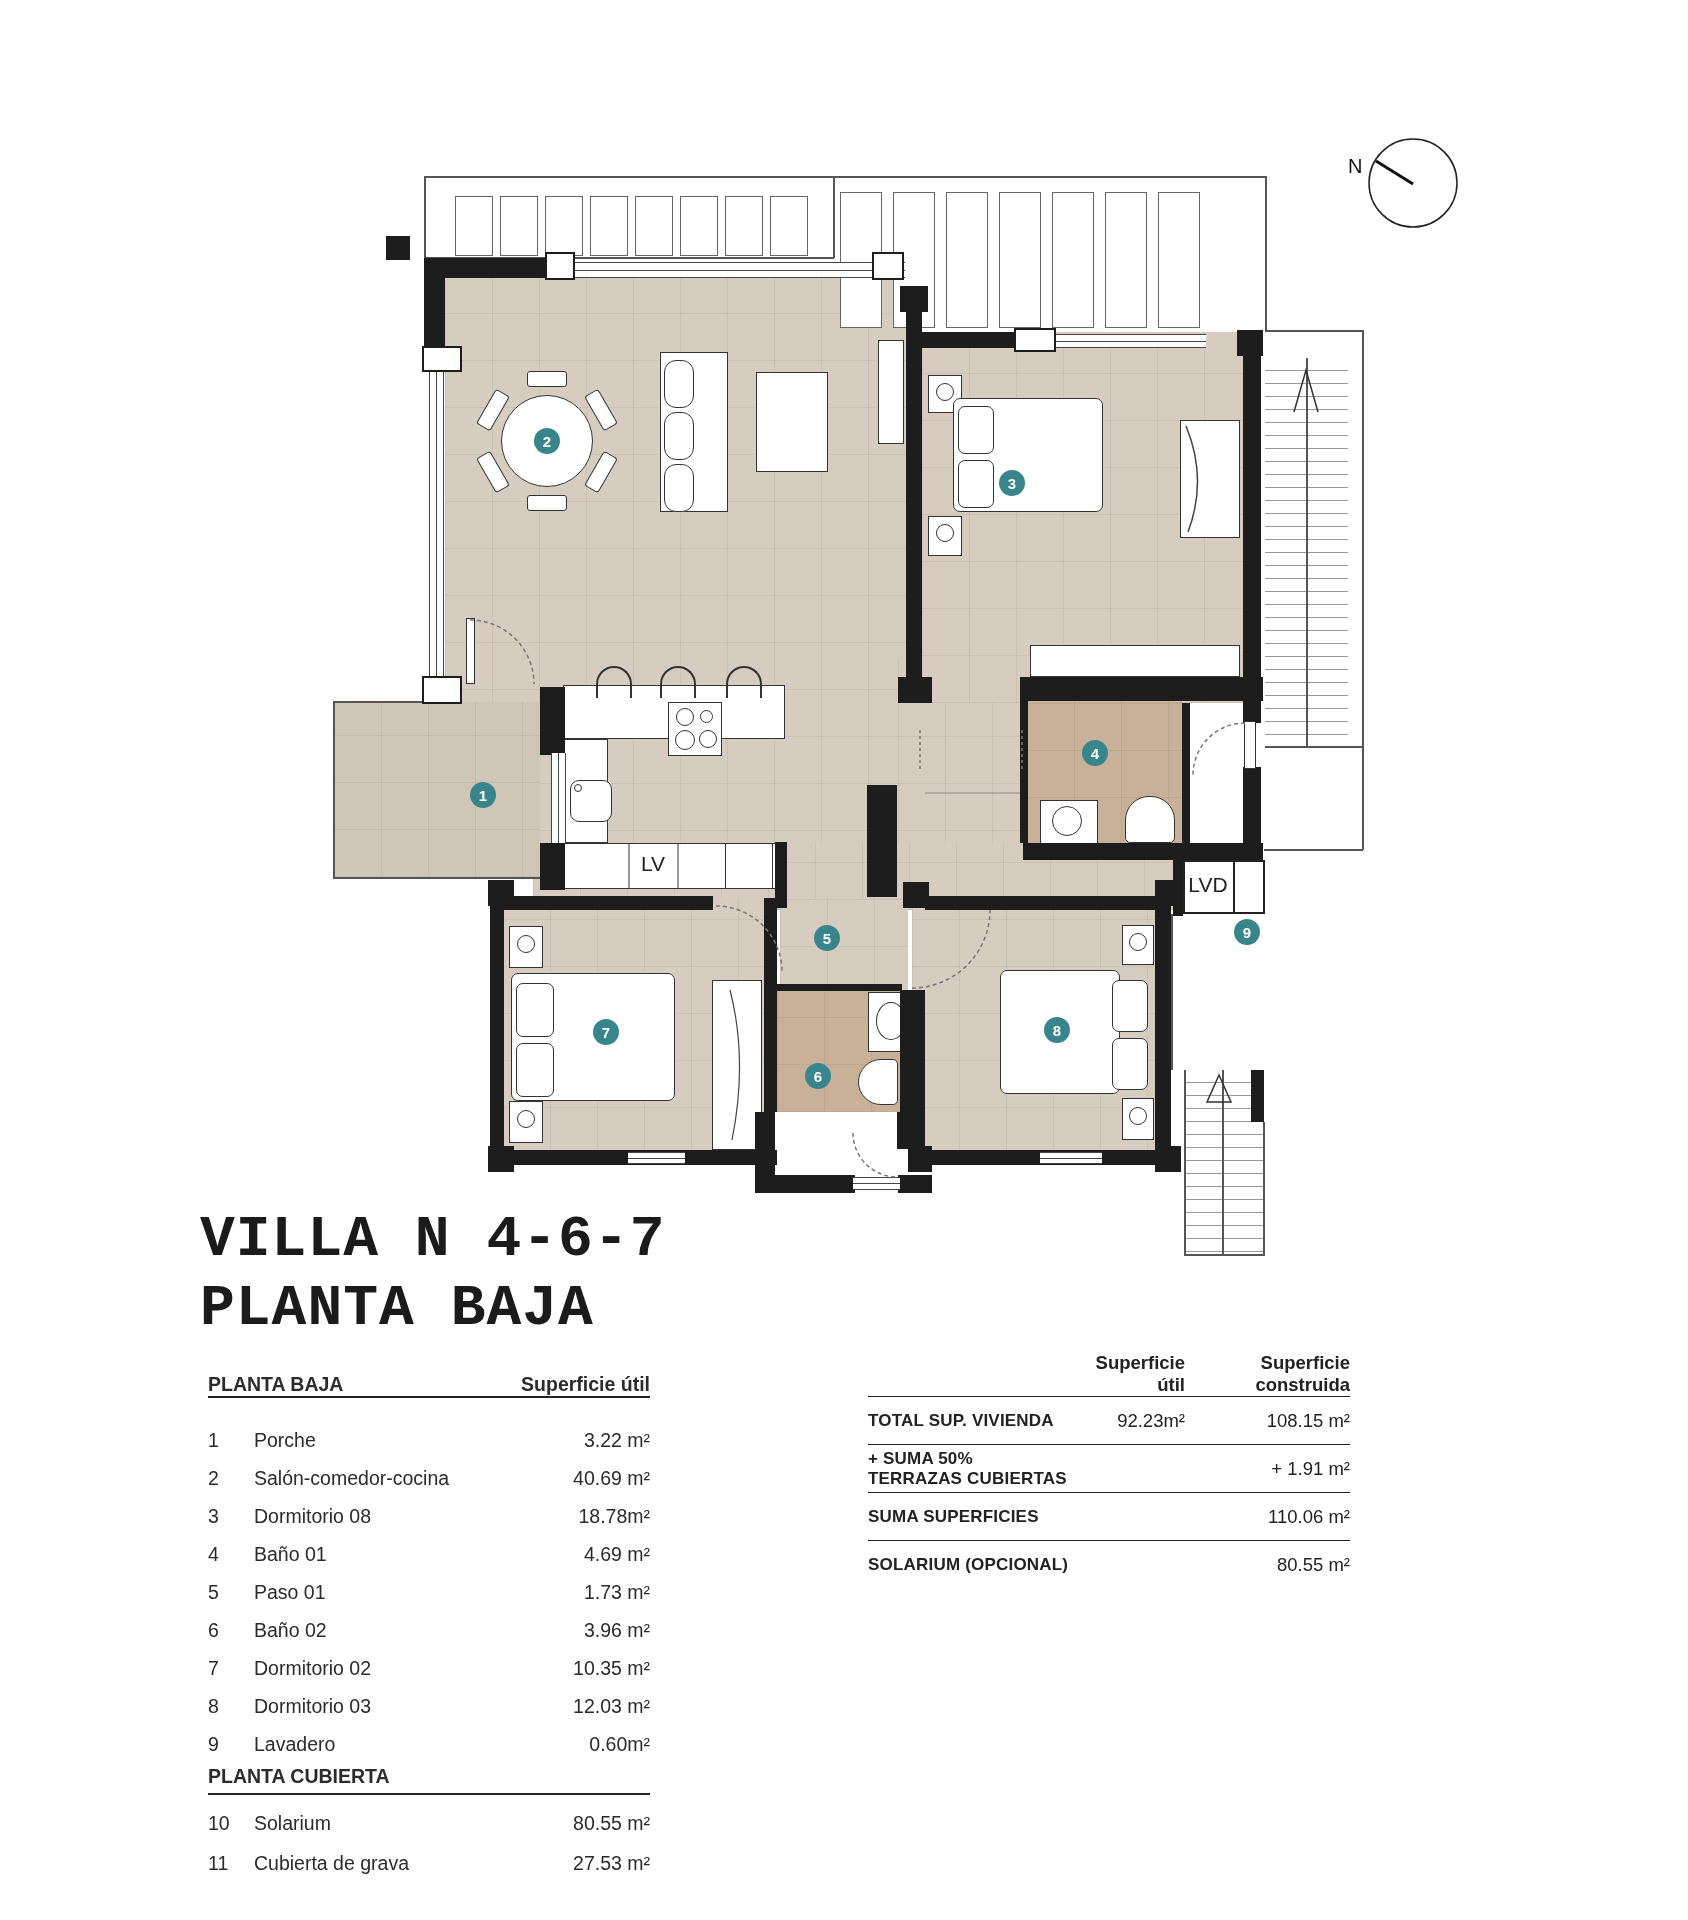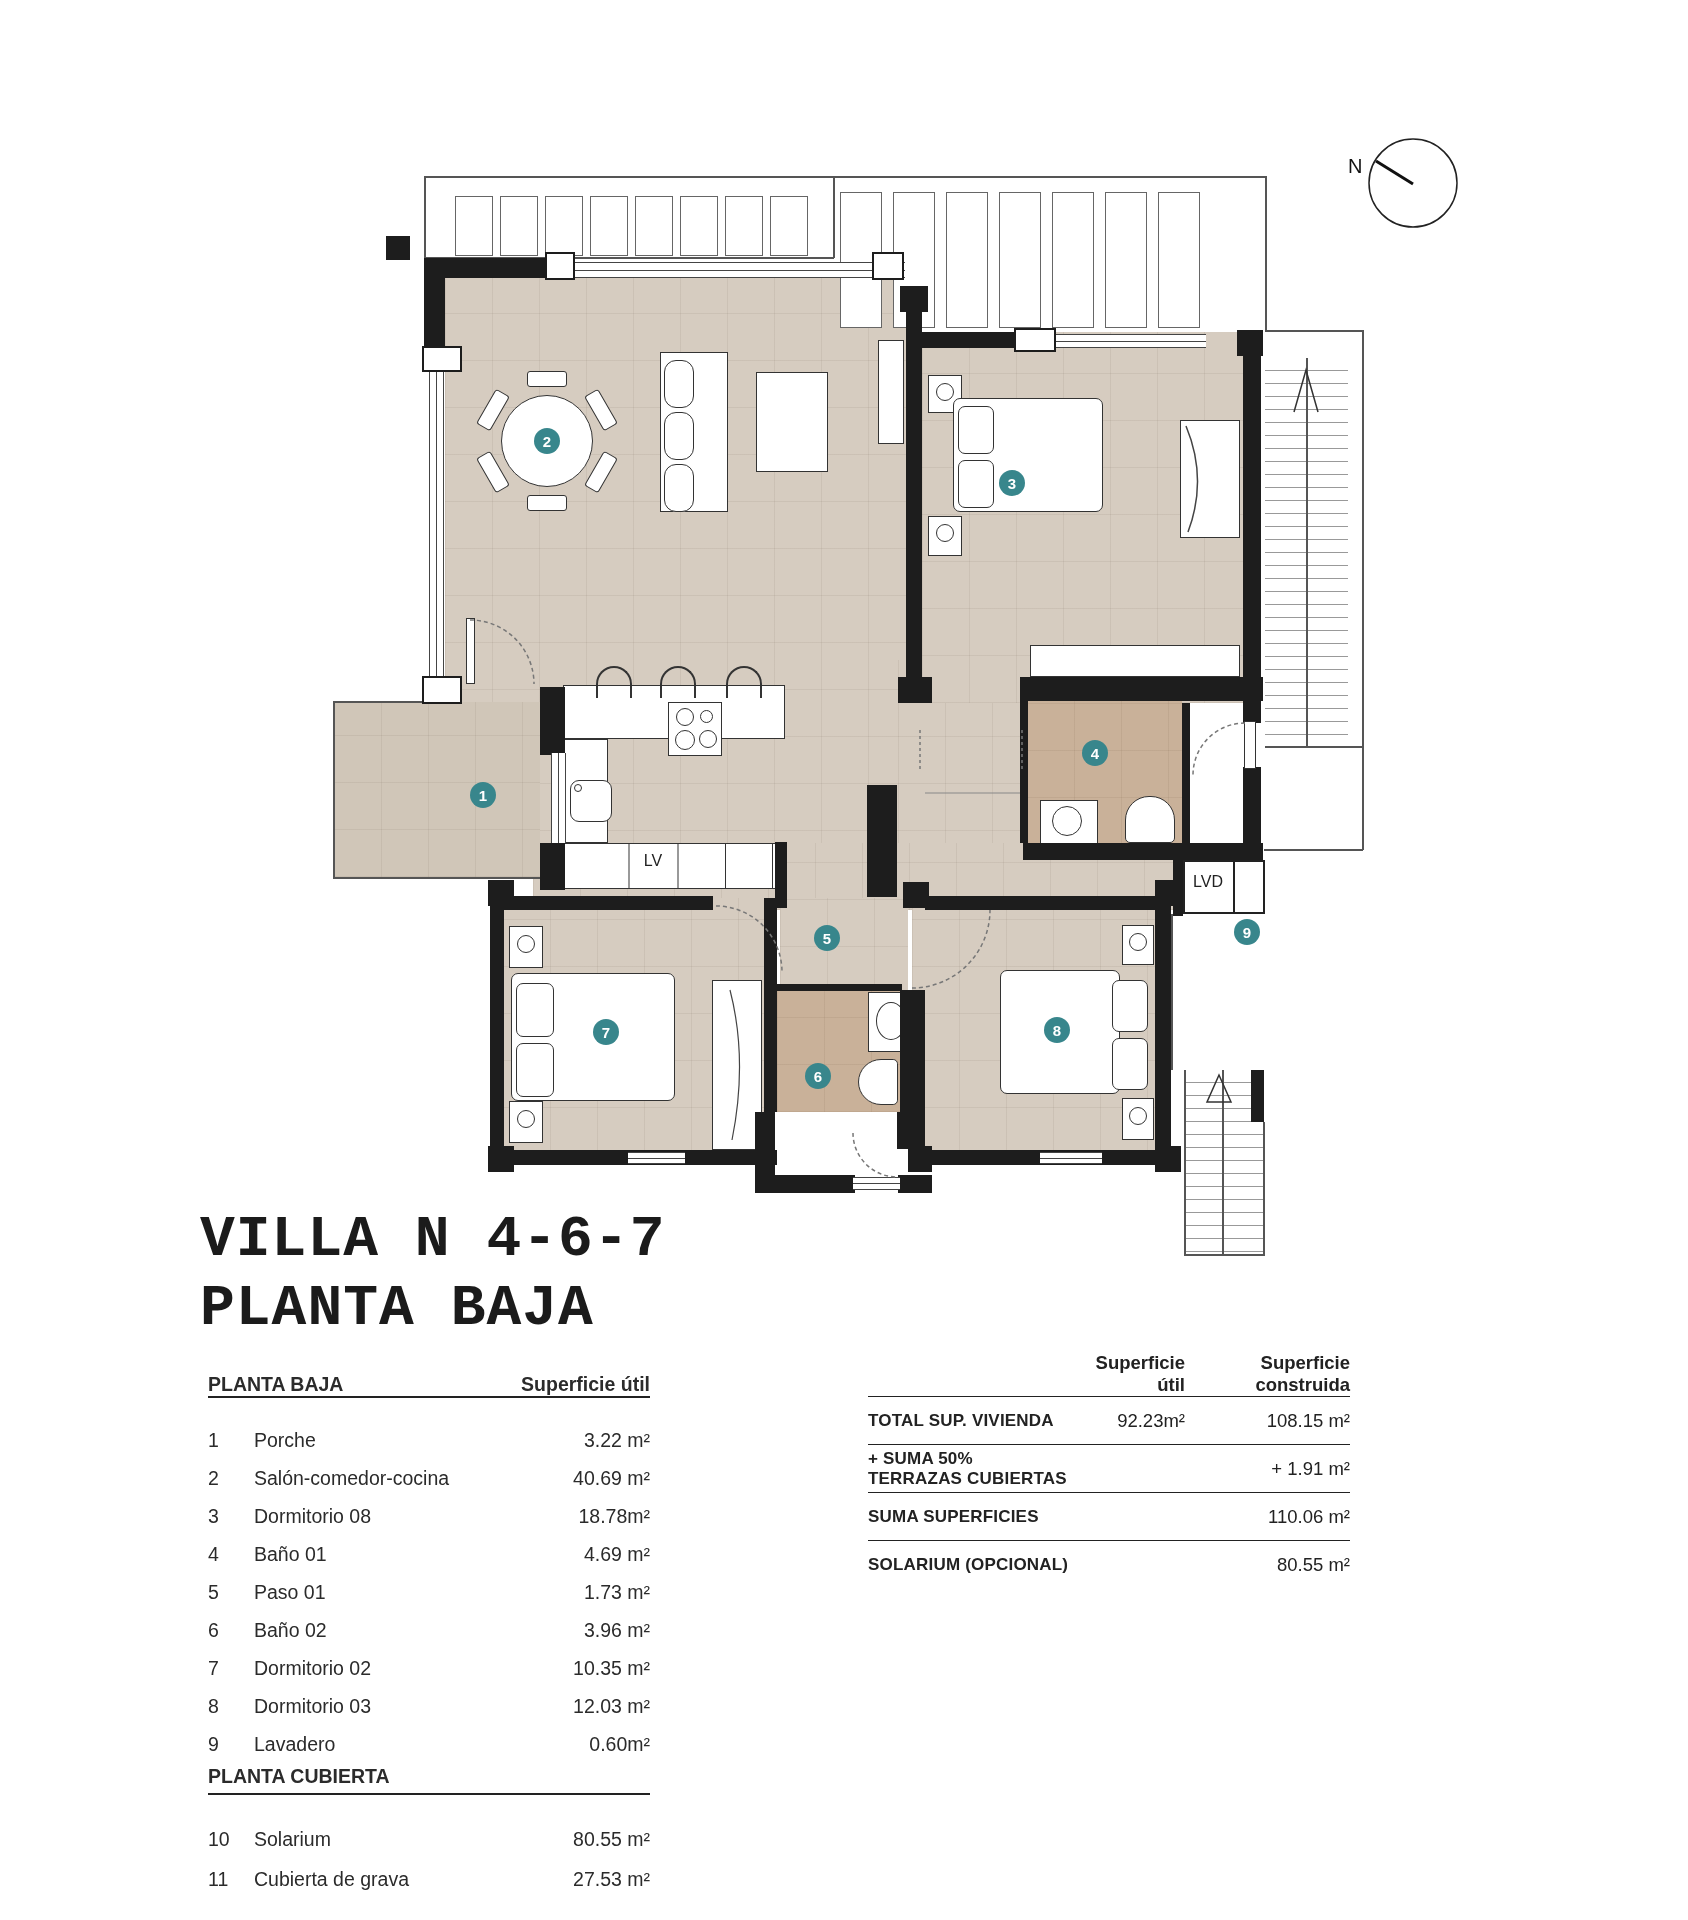--- a/index.html
+++ b/index.html
@@ -31,36 +31,36 @@
         background-image:linear-gradient(90deg,#444,#444);background-size:1px 100%;
         background-position:center;background-repeat:no-repeat}
   .treads{background-color:#fff;
         background-image:repeating-linear-gradient(to bottom,#fff 0 12px,#999 12px 13px)}
   .stool{border:2px solid #333;border-bottom:none;border-radius:18px 18px 0 0}
   .dot{border:1.5px solid #333;border-radius:50%;background:#fff}
   .archup{background:#fff;border:1.5px solid #333;border-radius:24px 24px 5px 5px}
   .circ{width:26px;height:26px;border-radius:50%;background:#38868c;color:#fff;
         display:flex;align-items:center;justify-content:center;
         font-size:15px;font-weight:bold;z-index:30}
-  .planlabel{color:#222;font-size:16px;z-index:25}
+  .planlabel{color:#222;font-size:21px;z-index:25}
   
   .title{color:#1b1b1b;font-family:Liberation Mono, monospace;
          font-weight:bold;font-size:58px;line-height:69px;letter-spacing:1px}
   
   .lt{width:442px;color:#2b2b2b;font-size:19.5px}
   .lt-head{display:flex;justify-content:space-between;align-items:flex-end;
            height:36px;border-bottom:2px solid #222;font-weight:bold}
   .lt-body1{padding-top:23px}
   .lt-row{display:flex;height:38px;align-items:center}
   .lt-row2{display:flex;height:40px;align-items:center}
   .lt-num{width:46px}
   .lt-name{flex:1}
   .lt-val{text-align:right}
   .lt-sec{height:28px;border-bottom:2px solid #222;font-weight:bold;margin-top:2px}
-  .lt-body2{padding-top:24px}
+  .lt-body2{padding-top:8px}
   
   .rt{width:482px;color:#222}
   .rt-head{display:flex;align-items:flex-end;height:36px;border-bottom:1.5px solid #222;
            font-weight:bold;font-size:18.5px}
   .rt-row{display:flex;align-items:center;height:47px;border-bottom:1.5px solid #222}
   .rt-row.last{border-bottom:none}
   .rt-label{flex:1;font-weight:bold;font-size:17px;letter-spacing:.2px}
   .rt-util{width:115px;text-align:right;font-size:18.5px}
   .rt-constr{width:165px;text-align:right;font-size:18.5px}
   svg.overlay{position:absolute;left:0;top:0;z-index:20;pointer-events:none}

